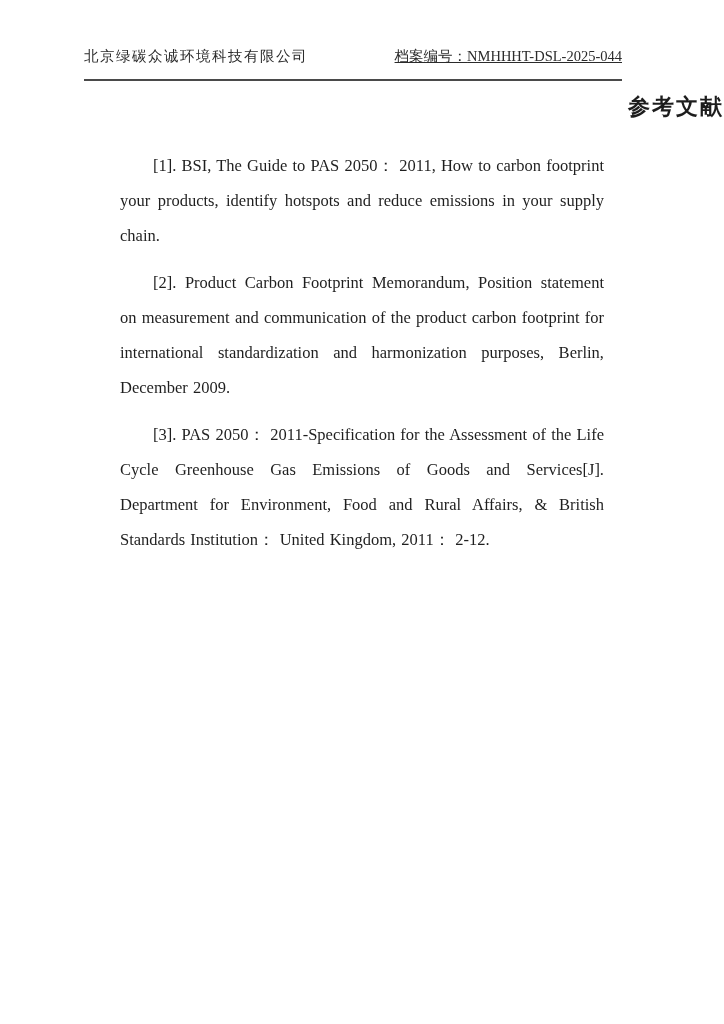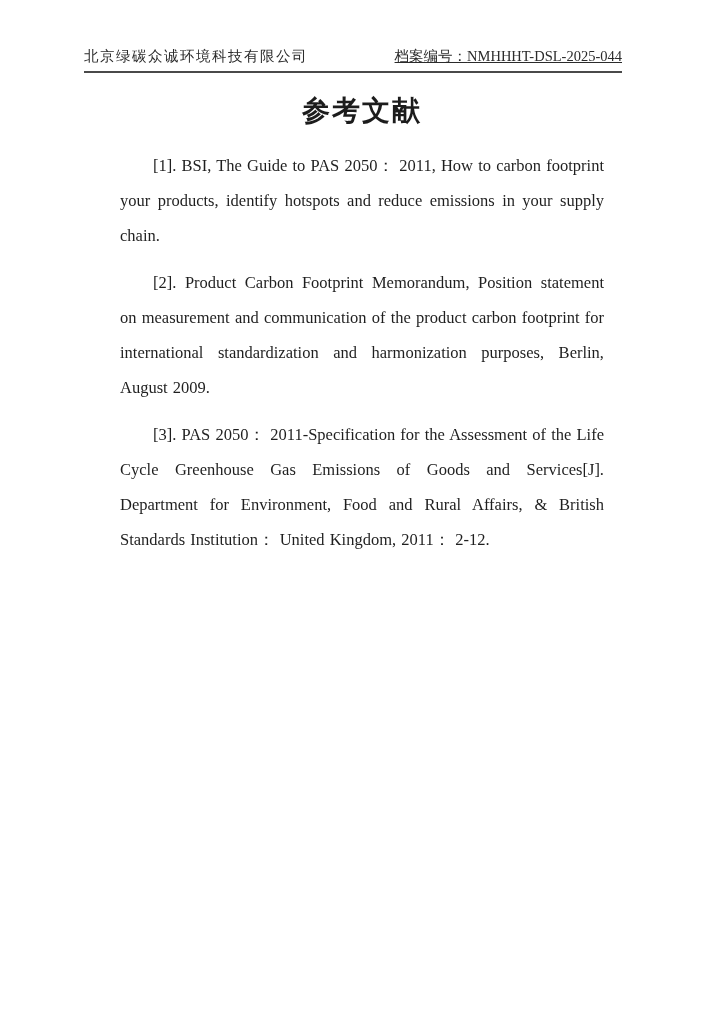--- a/index.html
+++ b/index.html
@@ -20,38 +20,38 @@
     position: absolute;
     left: 84px;
     top: 47px;
     width: 538px;
     display: flex;
     justify-content: space-between;
     align-items: flex-end;
     font-size: 14.5px;
     line-height: 19px;
     color: #2b2b2b;
-    padding-bottom: 5px;
+    padding-bottom: 13px;
     border-bottom: 2px solid #4a4a4a;
   }
   .header-left {
     letter-spacing: 1.5px;
   }
   .header-right {
     white-space: nowrap;
     text-decoration: underline;
   }
   .title {
     position: absolute;
     top: 92px;
     left: 0;
     width: 724px;
     margin: 0;
-    text-align: center;
-    font-size: 28px;
+    text-align: right;
+    font-size: 22px;
     font-weight: 700;
     letter-spacing: 2px;
     color: #1c1c1c;
   }
   .body {
     position: absolute;
     left: 108px;
     top: 136px;
     width: 508px;
     font-size: 16.5px;
@@ -84,18 +84,18 @@
     <span class="header-left">北京绿碳众诚环境科技有限公司</span>
     <span class="header-right">
       <span>档案编号：</span><span>NMHHHT-DSL-2025-044</span>
     </span>
   </div>
 
   <h1 class="title">参考文献</h1>
 
   <div class="body">
     <p class="ref">[1]. BSI, The Guide to PAS 2050： 2011, How to carbon footprint your products, identify hotspots and reduce emissions in your supply chain.</p>
-    <p class="ref">[2]. Product Carbon Footprint Memorandum, Position statement on measurement and communication of the product carbon footprint for international standardization and harmonization purposes, Berlin, August 2009.</p>
+    <p class="ref">[2]. Product Carbon Footprint Memorandum, Position statement on measurement and communication of the product carbon footprint for international standardization and harmonization purposes, Berlin, December 2009.</p>
     <p class="ref">[3]. PAS 2050： 2011-Specification for the Assessment of the Life Cycle Greenhouse Gas Emissions of Goods and Services[J]. Department for Environment, Food and Rural Affairs, &amp; British Standards Institution： United Kingdom, 2011： 2-12.</p>
   </div>
 
 
 </div>
 
 </body></html>

